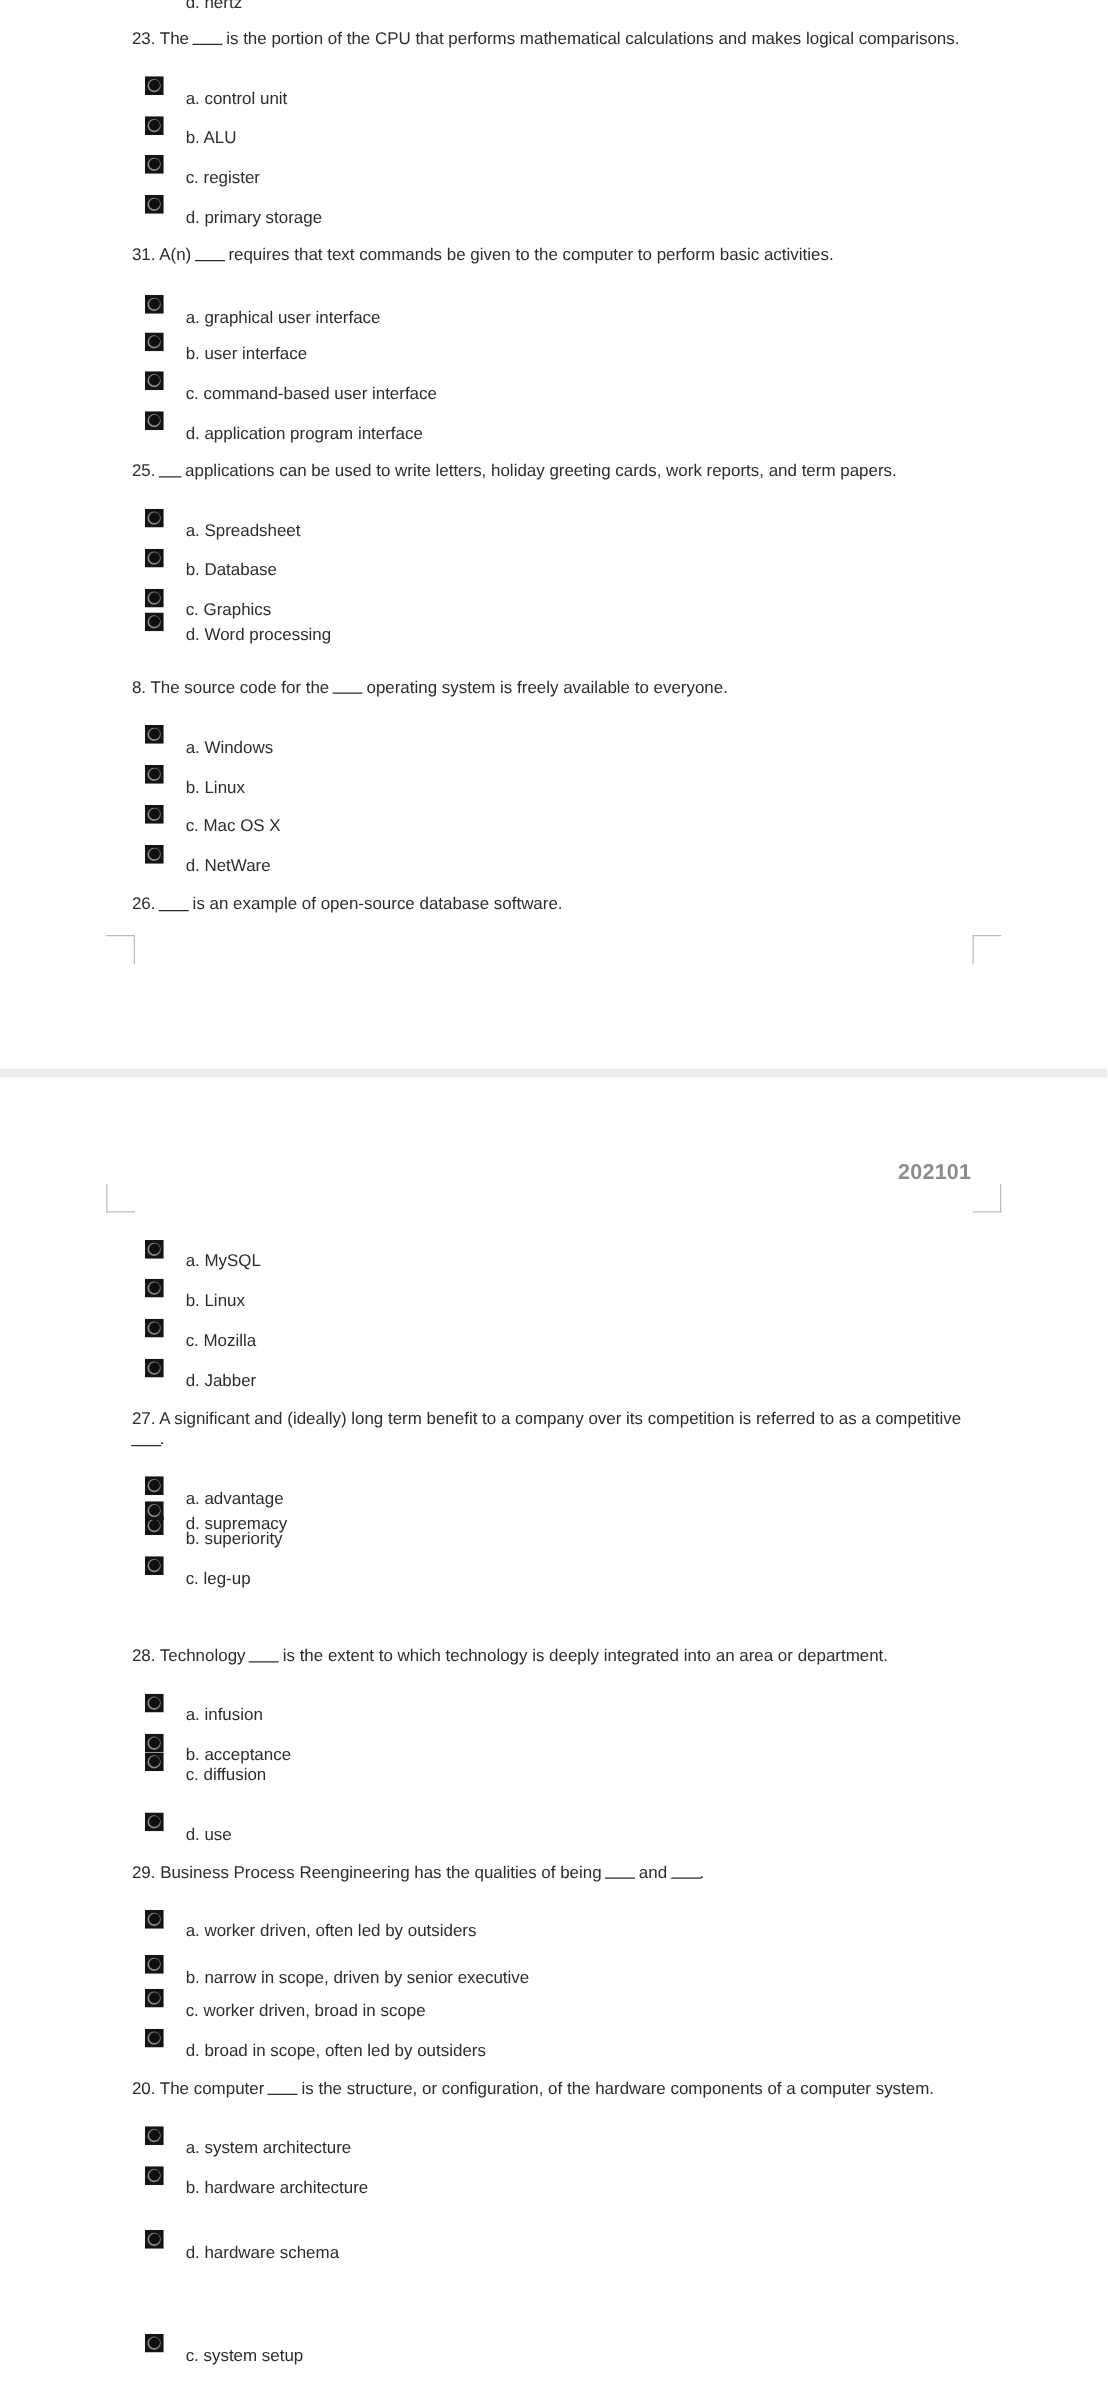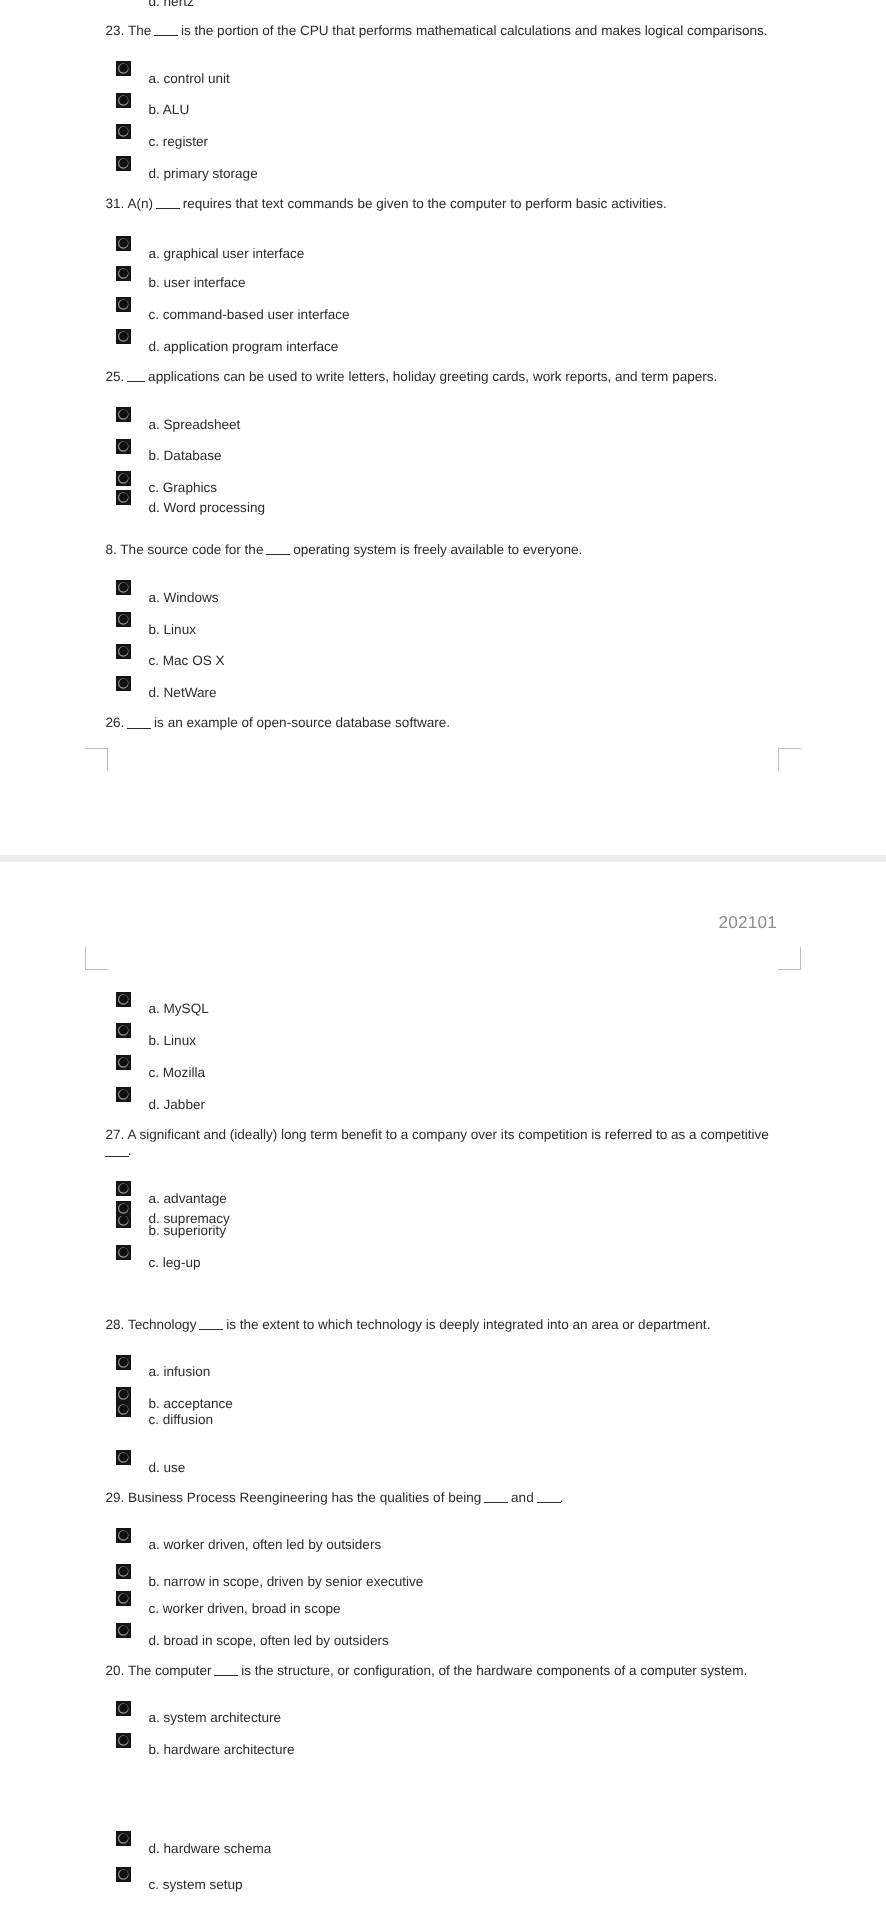--- a/index.html
+++ b/index.html
@@ -53,21 +53,21 @@
       </div>
     <div class="cmark c-tl" style="left:778px;top:1039px;">
         <i class="h"></i>
         <i class="v"></i>
       </div>
   </div>
 
   <div class="page-gap"></div>
 
   <div class="sheet" id="sheet2">
-    <div class="runhead" style="top:51px;">202101</div>
+    <div class="runhead" style="top:66px;font-weight:bold;">202101</div>
     <div class="cmark c-bl" style="left:85px;top:85px;">
         <i class="h"></i>
         <i class="v"></i>
       </div>
     <div class="cmark c-br" style="left:778px;top:85px;">
         <i class="h"></i>
         <i class="v"></i>
       </div>
   </div>
 
@@ -376,21 +376,21 @@
       <span class="lbl">b. hardware architecture</span>
     </div>
     <div class="opt" style="top:1867px">
       <svg class="radio" width="15" height="15" viewBox="0 0 15 15" aria-hidden="true">
           <rect x="0" y="0" width="15" height="15" fill="#141414"></rect>
           <circle cx="7.25" cy="7.5" r="4.55" fill="none" stroke="#888888" stroke-width="1.5"></circle>
           <circle cx="7.7" cy="7.0" r="4.25" fill="#0f0f0f"></circle>
         </svg>
       <span class="lbl">c. system setup</span>
     </div>
-    <div class="opt" style="top:1831px">
+    <div class="opt" style="top:1784px">
       <svg class="radio" width="15" height="15" viewBox="0 0 15 15" aria-hidden="true">
           <rect x="0" y="0" width="15" height="15" fill="#141414"></rect>
           <circle cx="7.25" cy="7.5" r="4.55" fill="none" stroke="#888888" stroke-width="1.5"></circle>
           <circle cx="7.7" cy="7.0" r="4.25" fill="#0f0f0f"></circle>
         </svg>
       <span class="lbl">d. hardware schema</span>
     </div>
   </div>
 
 </div>

